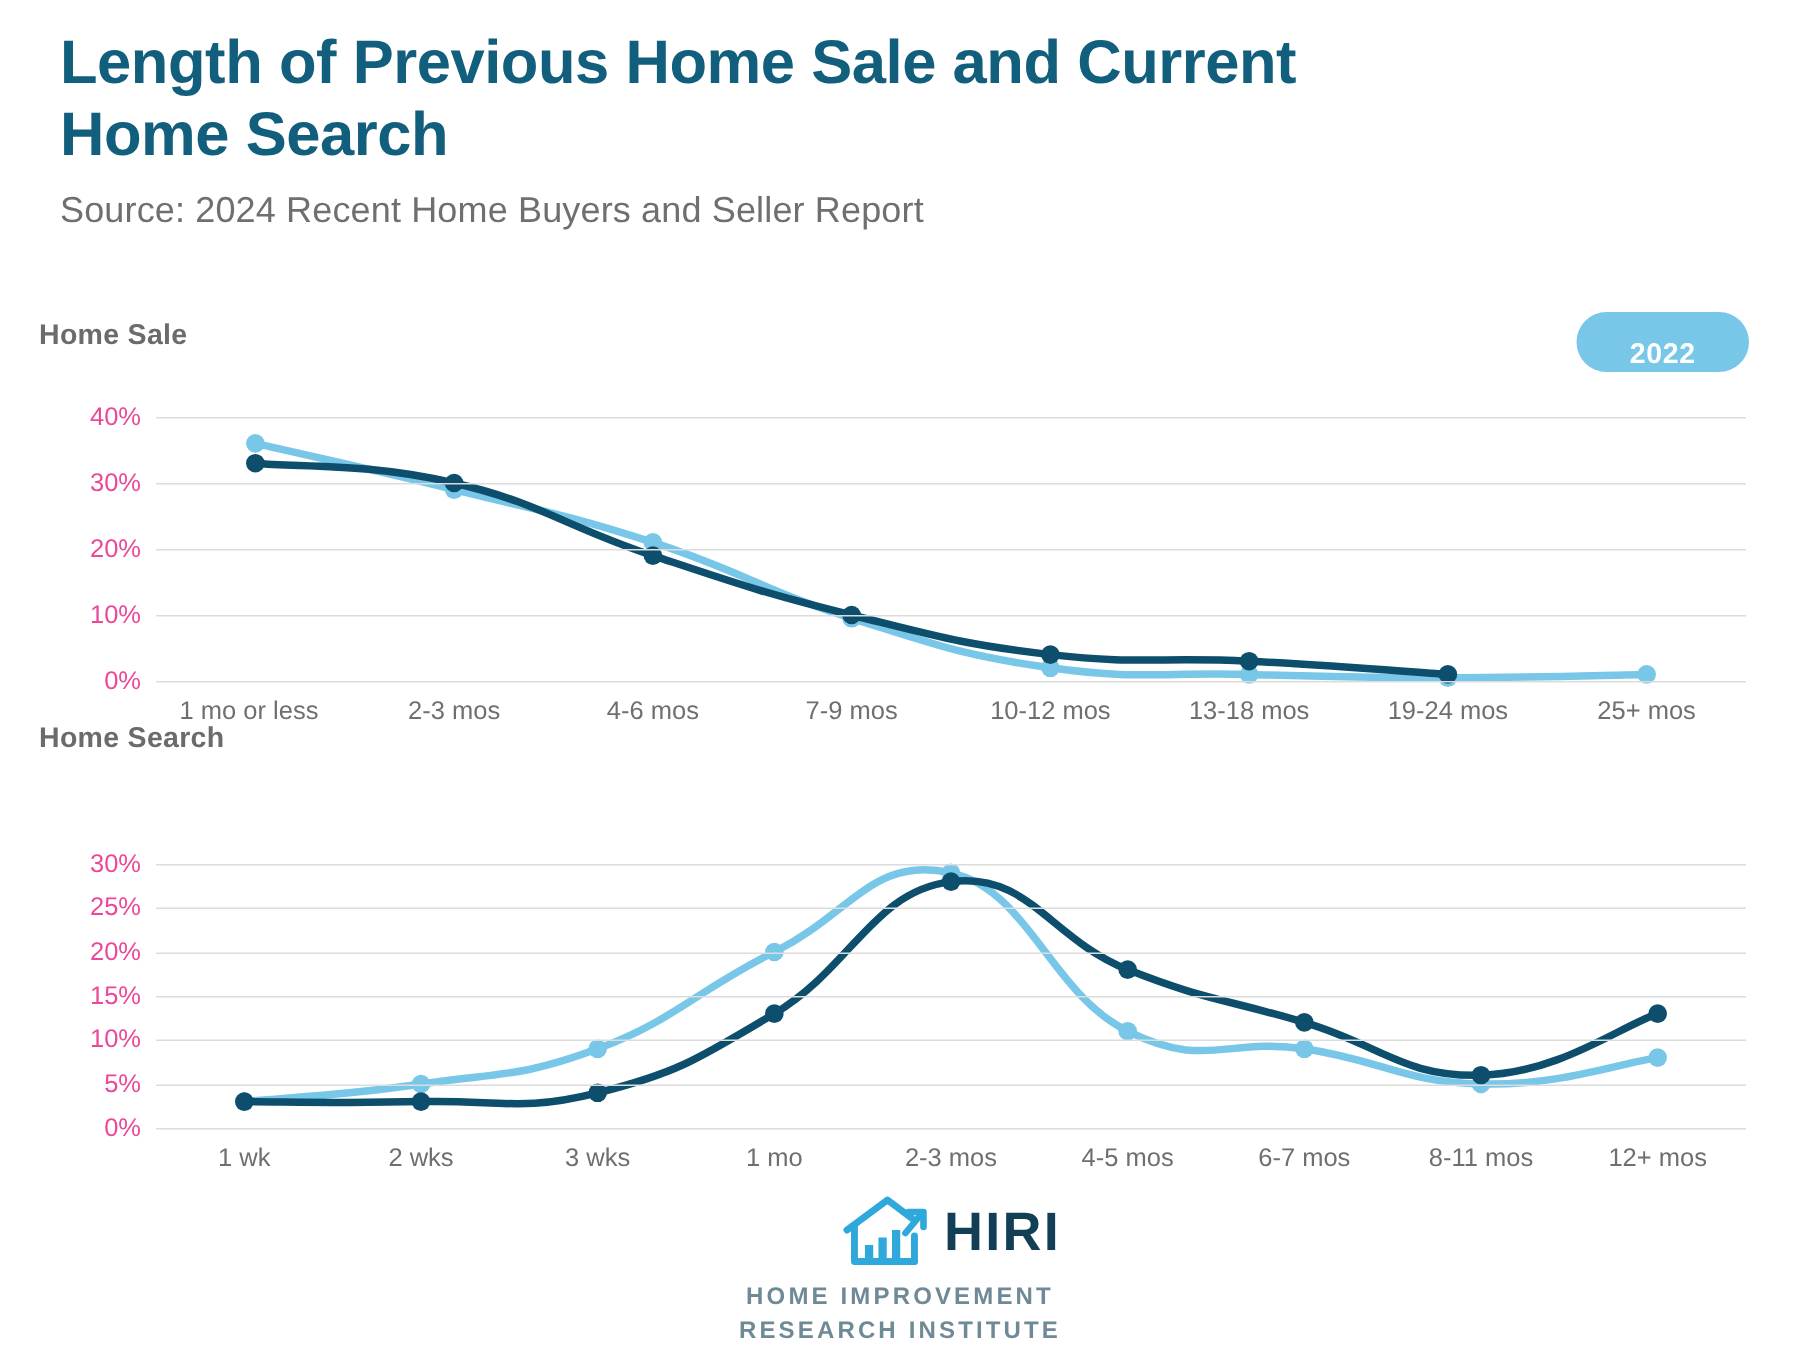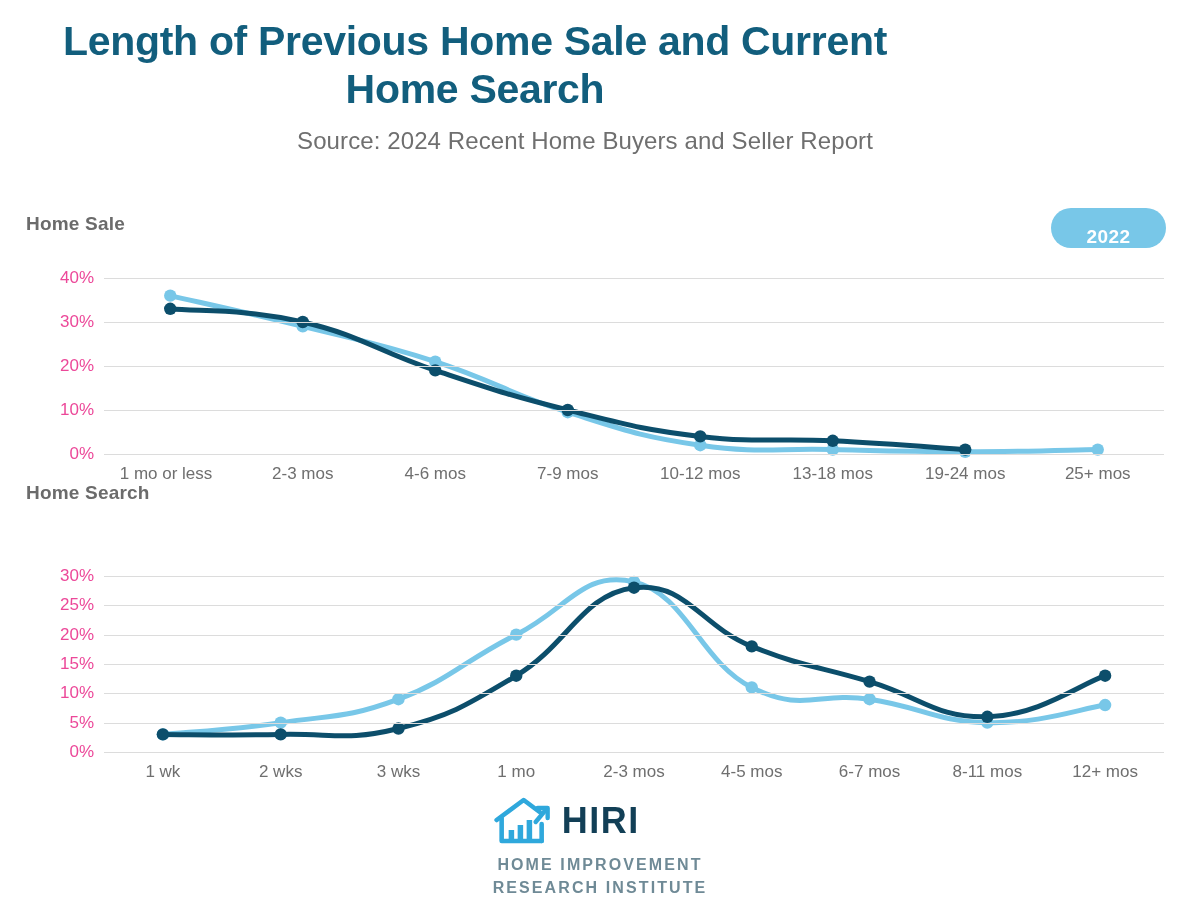--- a/index.html
+++ b/index.html
@@ -18,24 +18,23 @@
     position: relative;
     width: 1200px;
     height: 900px;
     box-sizing: border-box;
     padding: 0;
   }
 
   
   .header {
     position: absolute;
-    left: 10px;
+    left: 40px;
     top: 18px;
     width: 1150px;
-    text-align: center;
   }
   .title {
     font-size: 41px;
     font-weight: bold;
     line-height: 1.16;
     color: #125E7D;
     letter-spacing: -0.3px;
     margin: 0;
     max-width: 930px;
   }
@@ -140,21 +139,21 @@
   }
 
   
   .logo {
     position: absolute;
     left: 50%;
     transform: translateX(-50%);
     top: 796px;
     display: flex;
     flex-direction: column;
-    align-items: flex-start;
+    align-items: flex-end;
   }
   .logo-main {
     display: flex;
     align-items: center;
     gap: 7px;
   }
   .logo-word {
     font-size: 36px;
     font-weight: bold;
     color: #123F56;

